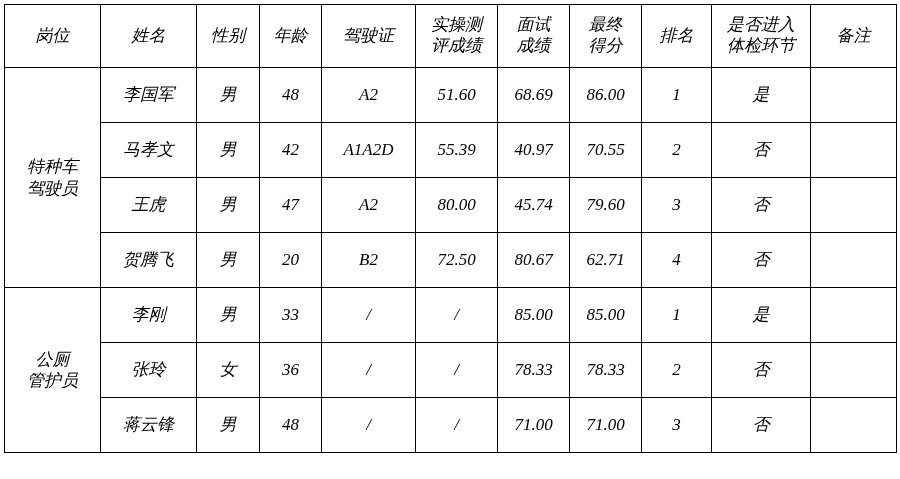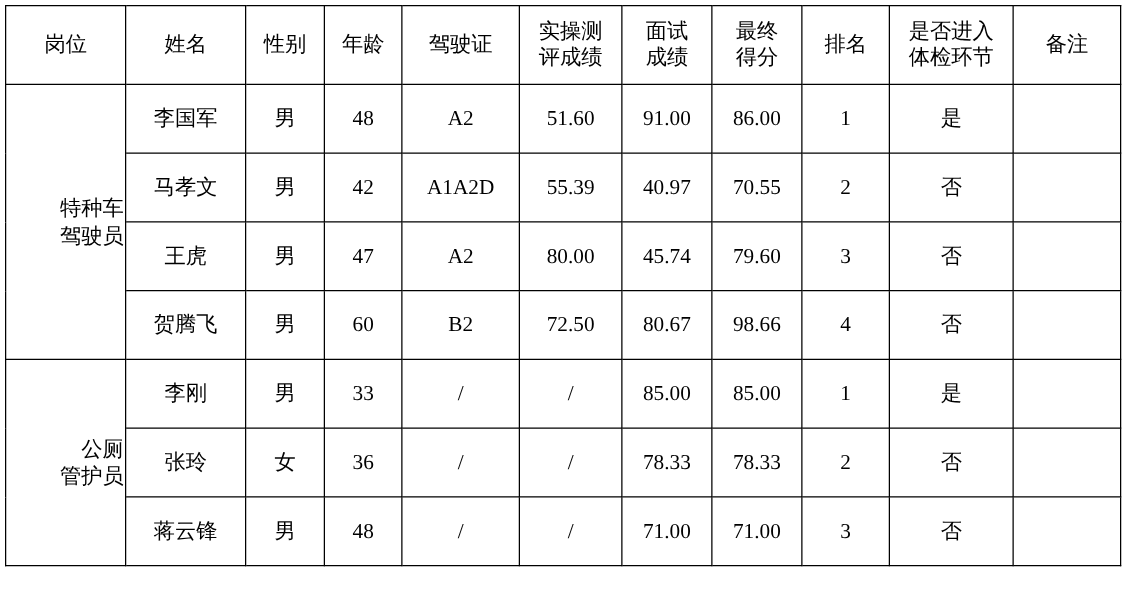--- a/index.html
+++ b/index.html
@@ -13,20 +13,21 @@
     font-family: "Liberation Serif", "DejaVu Serif", serif;
     color: #000000;
     overflow: hidden;
   }
   .sheet {
     width: 900px;
     height: 479px;
     position: relative;
     box-sizing: border-box;
     padding: 4px 4px 0 4px;
+    font-style: italic;
   }
   table.result-table {
     border-collapse: collapse;
     width: 892px;
     table-layout: fixed;
   }
   table.result-table th,
   table.result-table td {
     border: 1px solid #000000;
     text-align: center;
@@ -47,21 +48,20 @@
   tbody td {
     height: 50px;
     font-size: 17px;
   }
   td.group-cell {
     font-size: 17px;
     line-height: 1.3;
   }
   .group-line {
     display: block;
-    text-align: right;
   }
   
   col.c-post { width: 96px; }
   col.c-name { width: 96px; }
   col.c-gender { width: 63px; }
   col.c-age { width: 62px; }
   col.c-license { width: 94px; }
   col.c-practical { width: 82px; }
   col.c-interview { width: 72px; }
   col.c-final { width: 72px; }
@@ -133,21 +133,21 @@
       <tr>
         <td class="group-cell" rowspan="4">
           <span class="group-line">特种车</span>
           <span class="group-line">驾驶员</span>
         </td>
         <td>李国军</td>
         <td>男</td>
         <td>48</td>
         <td>A2</td>
         <td>51.60</td>
-        <td>91.00</td>
+        <td>68.69</td>
         <td>86.00</td>
         <td>1</td>
         <td>是</td>
         <td></td>
       </tr>
       <tr>
         <td>马孝文</td>
         <td>男</td>
         <td>42</td>
         <td>A1A2D</td>
@@ -166,25 +166,25 @@
         <td>80.00</td>
         <td>45.74</td>
         <td>79.60</td>
         <td>3</td>
         <td>否</td>
         <td></td>
       </tr>
       <tr>
         <td>贺腾飞</td>
         <td>男</td>
-        <td>60</td>
+        <td>20</td>
         <td>B2</td>
         <td>72.50</td>
         <td>80.67</td>
-        <td>98.66</td>
+        <td>62.71</td>
         <td>4</td>
         <td>否</td>
         <td></td>
       </tr>
 
       <tr>
         <td class="group-cell" rowspan="3">
           <span class="group-line">公厕</span>
           <span class="group-line">管护员</span>
         </td>

